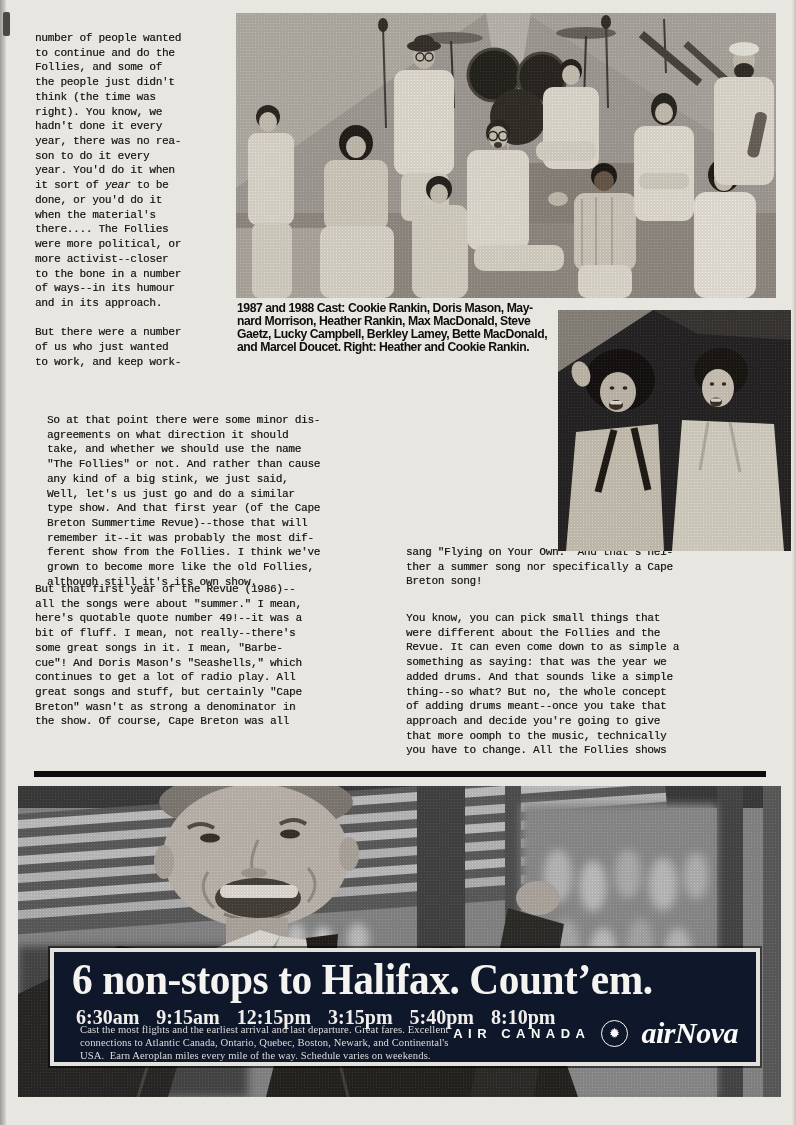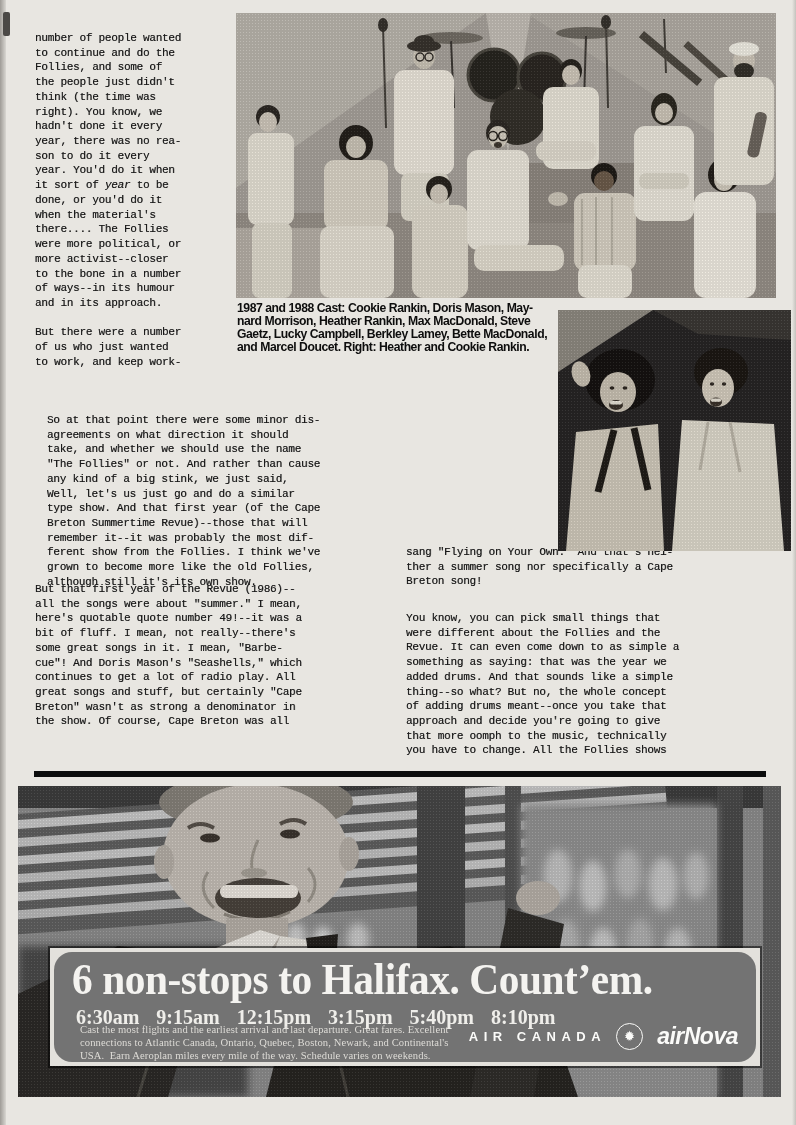--- a/index.html
+++ b/index.html
@@ -40,41 +40,41 @@
     background-size:3px 3px; }
   .photo-cast  { left:236px; top:13px;  width:540px; height:285px; }
   .photo-sing  { left:558px; top:310px; width:233px; height:241px; }
   .photo-ad    { left:18px;  top:786px; width:763px; height:311px; }
 
   .rule { position:absolute; left:34px; top:771px; width:732px; height:6px; background:#0c0c0c; }
 
   
   .ad-banner { position:absolute; left:50px; top:948px; width:710px; height:118px;
     background:#e3e1dc; padding:4px; box-sizing:border-box; box-shadow:0 0 0 2px rgba(0,0,0,.55); }
-  .ad-inner { position:relative; width:100%; height:100%; background:#737373; color:#fff;border-radius:18px; }
+  .ad-inner { position:relative; width:100%; height:100%; background:#0f172a; color:#fff; }
   .ad-headline {
     position:absolute; left:18px; top:1px; margin:0; white-space:nowrap;
     font-family:"Liberation Serif", serif; font-weight:bold;
     font-size:45px; line-height:52px; letter-spacing:-0.5px; color:#f4f3f0;
     transform:scaleX(.92); transform-origin:left center;
   }
   .ad-times { position:absolute; left:22px; top:54px; white-space:nowrap;
     font-family:"Liberation Serif", serif; font-weight:bold; font-size:20px; color:#efeeea; }
   .ad-times span { margin-right:17px; }
   .ad-fine { position:absolute; left:26px; top:72px; margin:0; white-space:pre;
     font-family:"Liberation Serif", serif; font-size:10.6px; line-height:12.9px;
     color:#dedcd7; letter-spacing:0.1px; }
   .ad-logos { position:absolute; right:18px; bottom:12px; display:flex; align-items:center; }
   .ad-aircanada { font-family:"Liberation Sans", sans-serif; font-weight:bold;
     font-size:13px; letter-spacing:5.5px; color:#fbfbf9; white-space:nowrap; }
   .leaf-badge { width:27px; height:27px; margin:0 14px 0 10px; border:1.6px solid #fbfbf9;
     border-radius:50%; display:flex; align-items:center; justify-content:center; box-sizing:border-box; }
   .leaf-badge svg { width:15px; height:15px; }
-  .ad-airnova { font-family:Liberation Sans, sans-serif; font-weight:bold; font-style:italic;
-    font-size:23px; color:#fbfbf9; letter-spacing:-0.5px; white-space:nowrap; }
+  .ad-airnova { font-family:Liberation Serif, serif; font-weight:bold; font-style:italic;
+    font-size:30px; color:#fbfbf9; letter-spacing:-0.5px; white-space:nowrap; }
 </style>
 </head>
 <body>
 
 <div class="page">
 
   <div class="edge-left"></div>
   <div class="edge-right"></div>
   <div class="smudge"></div>
 

